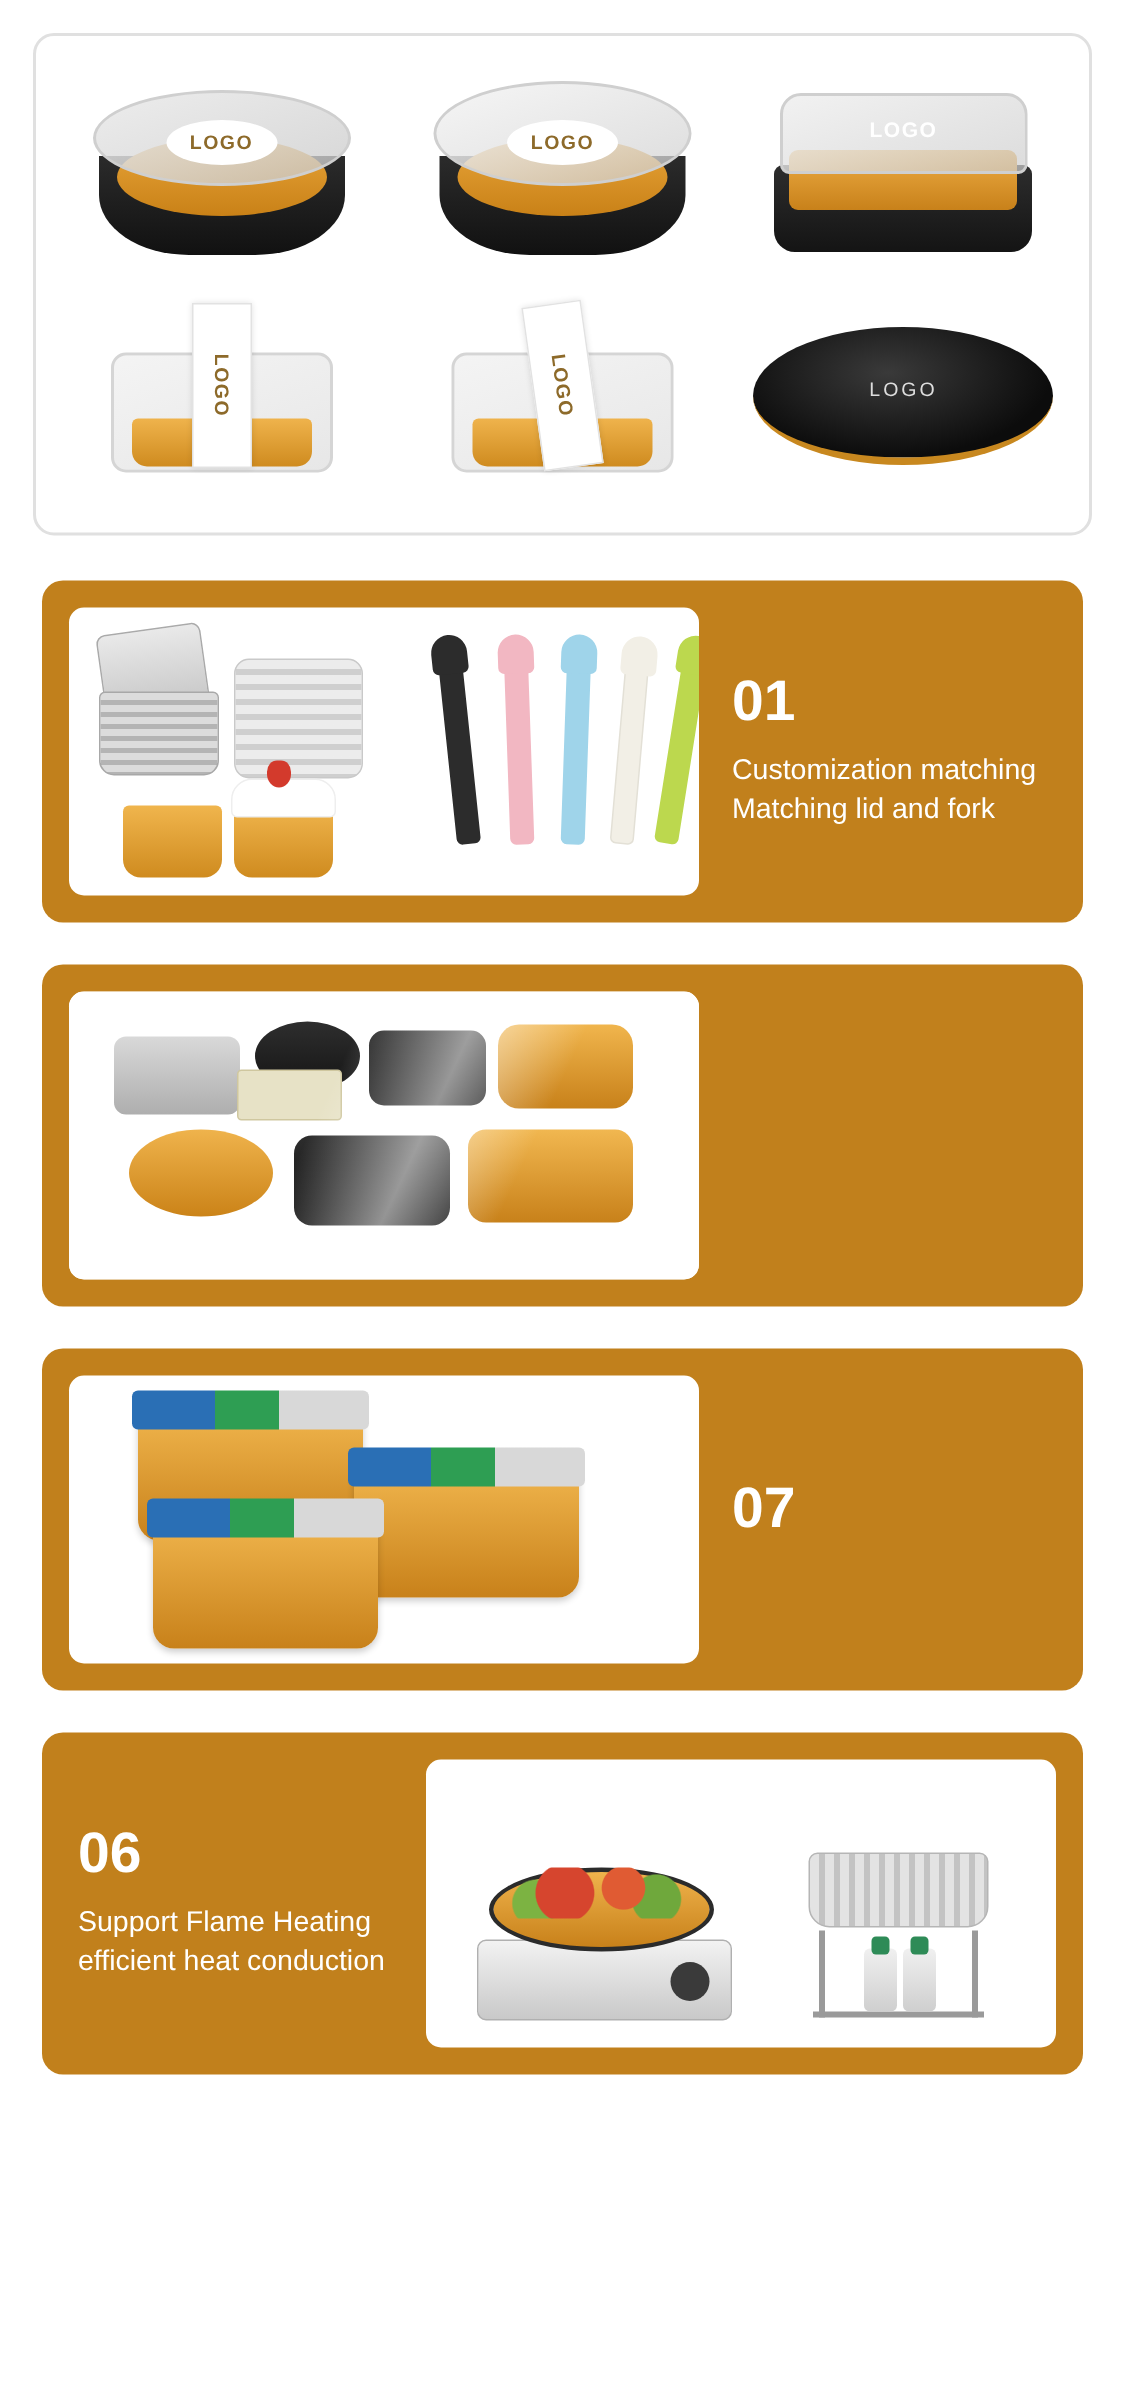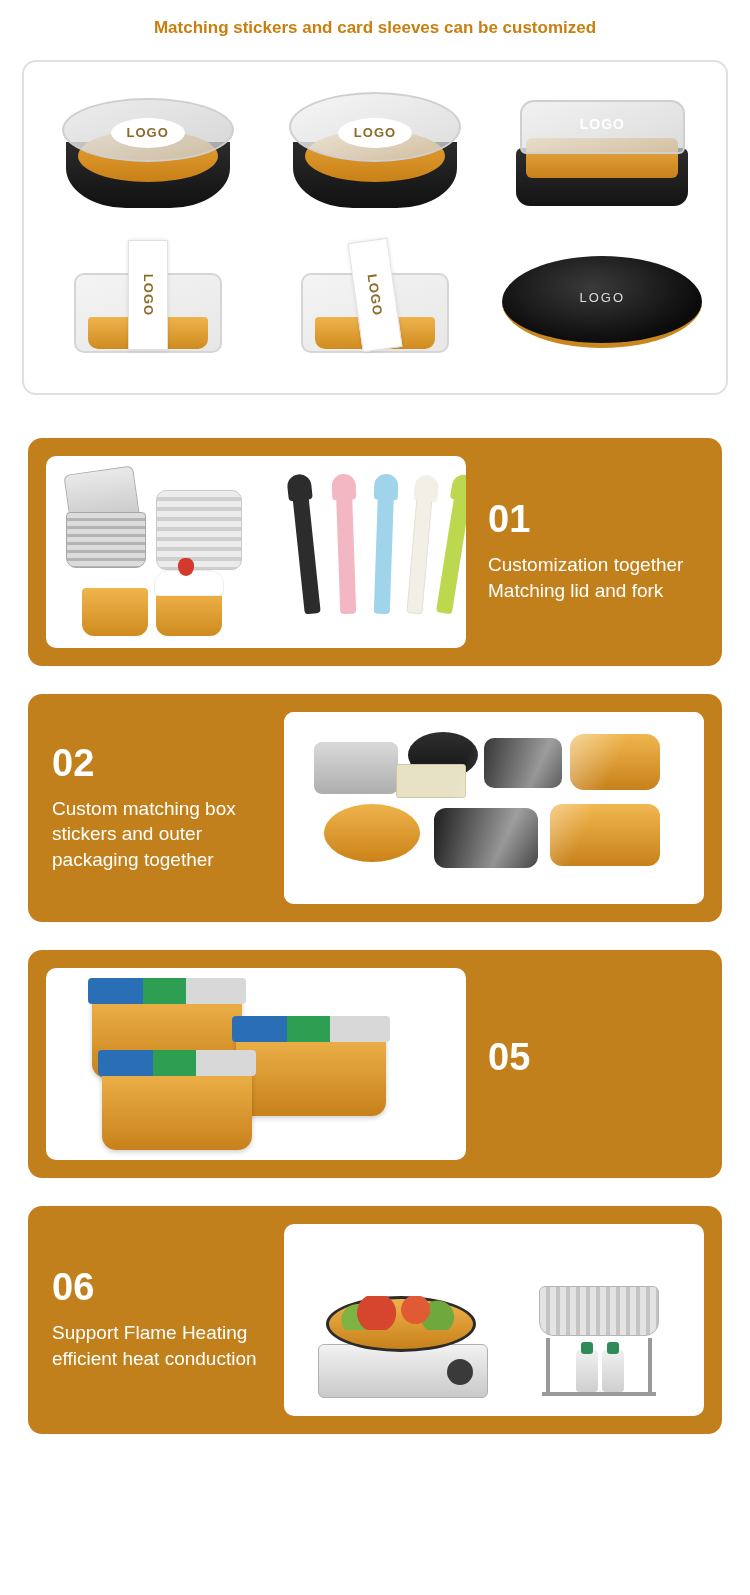--- a/index.html
+++ b/index.html
@@ -162,21 +162,21 @@
   
   .mid-caption {
     text-align: center;
     color: #c87f0f;
     font-size: 17px;
     font-weight: bold;
     margin-top: 34px;
   }
 
   
-  .features { margin-top: 43px; padding: 0 28px; }
+  .features { margin-top: 30px; padding: 0 28px; }
   .frow {
     background: #c1801c;
     border-radius: 14px;
     height: 228px;
     margin-bottom: 28px;
     display: flex;
     align-items: center;
     padding: 18px;
     gap: 16px;
   }
@@ -337,21 +337,20 @@
     background:#2e8b57; border-radius:3px;
   }
   .can.c1 { left: 42px; }
   .can.c2 { left: 68px; }
 </style>
 </head>
 <body>
 
 <div class="page">
 
-  <div class="subtitle">Matching stickers and card sleeves can be customized</div>
 
   <div class="gallery">
     <div class="gallery-grid">
 
       <div class="g-cell">
         <div class="round-box">
           <div class="rb-base"></div>
           <div class="rb-gold"></div>
           <div class="rb-lid"></div>
           <div class="logo-oval">LOGO</div>
@@ -419,58 +418,54 @@
         <div class="cream"></div>
         <div class="berry"></div>
         <div class="fork f1"></div>
         <div class="fork f2"></div>
         <div class="fork f3"></div>
         <div class="fork f4"></div>
         <div class="fork f5"></div>
       </div>
       <div class="ftext">
         <div class="fnum">01</div>
-        <div class="fdesc">Customization together Matching lid and fork</div>
+        <div class="fdesc">Customization matching Matching lid and fork</div>
       </div>
     </div>
 
     <div class="frow reverse">
       <div class="fimg">
         <div class="pile">
           <div class="pill" style="left:30px;top:30px;width:84px;height:52px;background:linear-gradient(#d9d9d9,#aeaeae);"></div>
           <div class="pill" style="left:124px;top:20px;width:70px;height:46px;background:linear-gradient(#2e2e2e,#141414);border-radius:50%;"></div>
           <div class="pill" style="left:200px;top:26px;width:78px;height:50px;background:linear-gradient(#2b2b2b,#121212);border-radius:10px;"></div>
           <div class="pill" style="left:286px;top:22px;width:90px;height:56px;background:linear-gradient(#f0b54d,#c8811a);border-radius:14px;"></div>
           <div class="pill" style="left:40px;top:92px;width:96px;height:58px;background:linear-gradient(#efb34c,#cb8318);border-radius:50%;"></div>
           <div class="pill" style="left:150px;top:96px;width:104px;height:60px;background:linear-gradient(#2d2d2d,#101010);border-radius:12px;"></div>
           <div class="pill" style="left:266px;top:92px;width:110px;height:62px;background:linear-gradient(#f1b750,#c8811a);border-radius:12px;"></div>
           <div class="pill" style="left:112px;top:52px;width:70px;height:34px;background:#e7e2c6;border:1px solid #cfc79f;border-radius:3px;"></div>
           <div class="wrap-sheen"></div>
         </div>
       </div>
-      <div class="ftext">
-        <div class="fnum">02</div>
-        <div class="fdesc">Custom matching box stickers and outer packaging together</div>
-      </div>
     </div>
 
     <div class="frow">
       <div class="fimg">
         <div class="fbox" style="left:46px;top:24px;">
           <div class="film"></div>
         </div>
         <div class="fbox" style="left:190px;top:62px;">
           <div class="film"></div>
         </div>
         <div class="fbox" style="left:56px;top:96px;">
           <div class="film"></div>
         </div>
       </div>
       <div class="ftext">
-        <div class="fnum">05</div>
+        <div class="fnum">07</div>
       </div>
     </div>
 
     <div class="frow reverse">
       <div class="fimg">
         <div class="stove">
           <div class="stove-knob"></div>
         </div>
         <div class="stove-pan"></div>
         <div class="food"></div>

